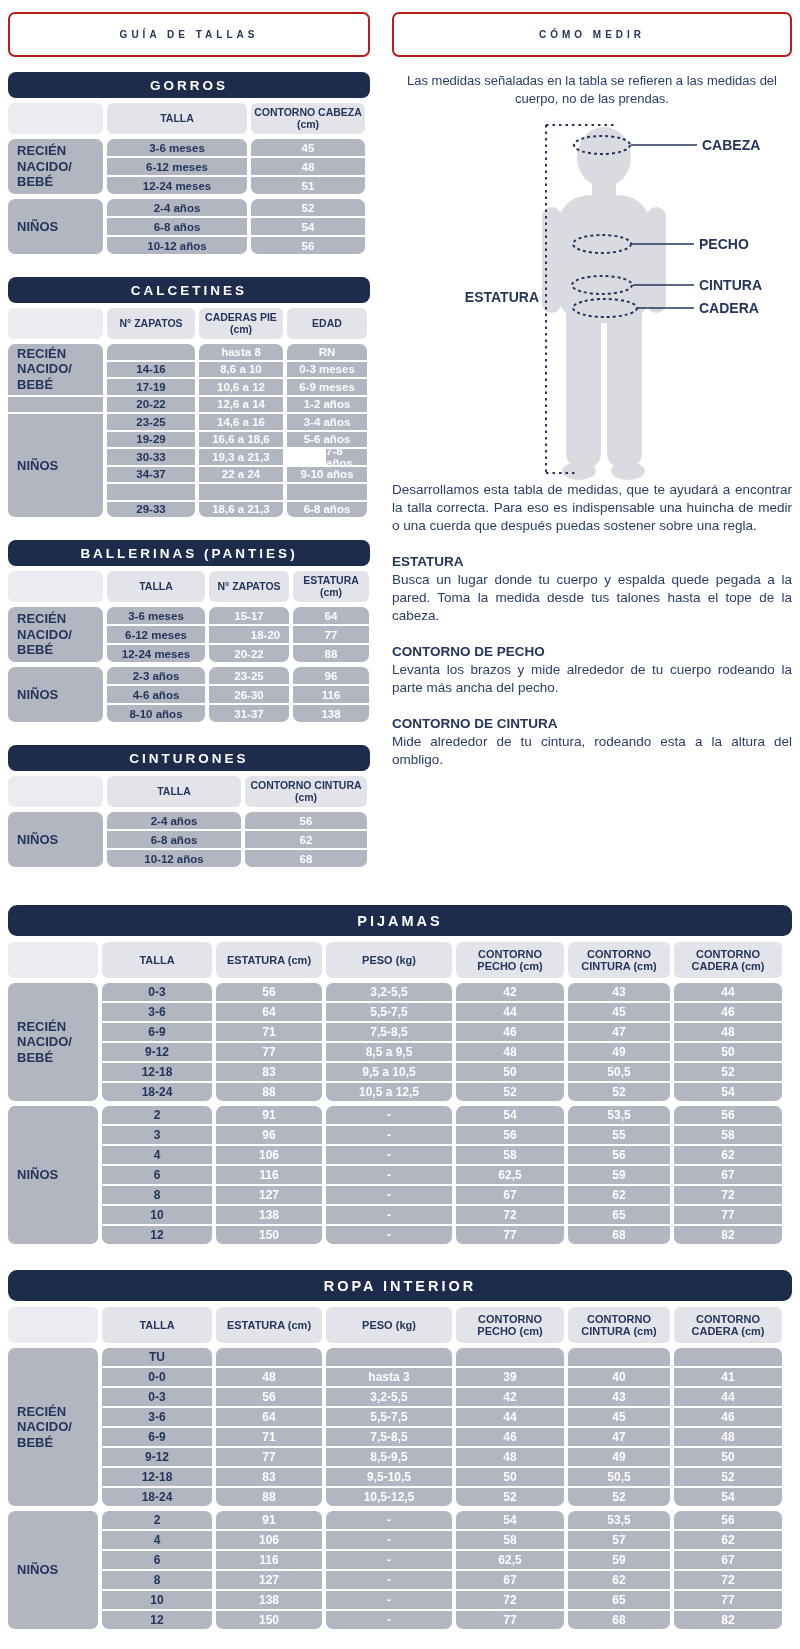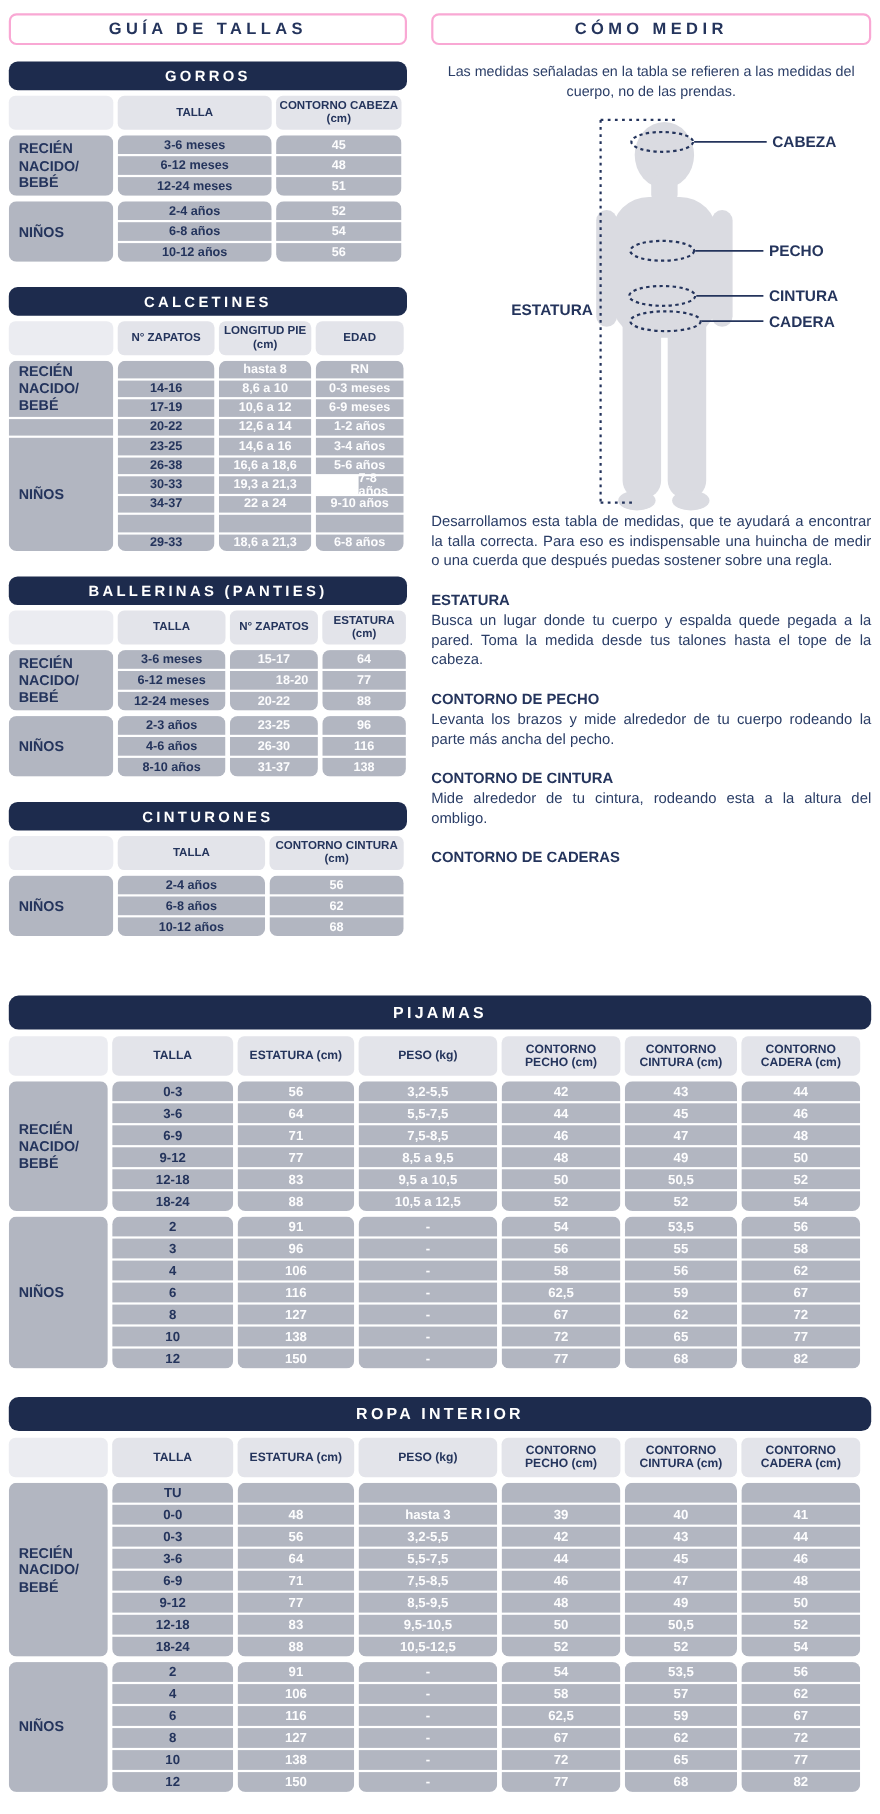--- a/index.html
+++ b/index.html
@@ -2,23 +2,23 @@
 <html><head>
 <meta charset="utf-8">
 <style>
   html,body { margin:0; padding:0; background:#ffffff; }
   body { font-family:"Liberation Sans", sans-serif; }
   .page { width:800px; height:1649px; box-sizing:border-box; padding:12px 8px 0 8px; overflow:hidden; background:#fff; }
   .top { display:flex; gap:22px; min-height:893px; align-items:flex-start; }
   .col-left { flex:0 0 362px; width:362px; }
   .col-right { flex:1; min-width:0; }
 
-  .title-box { height:29px; border:2px solid #f9a8d4; border-radius:7px; background:#fff;
+  .title-box { height:45px; border:2px solid #b91c1c; border-radius:7px; background:#fff;
     display:flex; align-items:center; justify-content:center; color:#24345C; font-weight:bold;
-    font-size:15px; letter-spacing:4px; margin-bottom:15px; box-sizing:border-box; }
+    font-size:10px; letter-spacing:4px; margin-bottom:15px; box-sizing:border-box; }
 
   .tbl { margin-bottom:23px; }
   .bar { background:#1D2B4D; color:#fff; font-weight:bold; display:flex; align-items:center;
     justify-content:center; letter-spacing:3px; }
   .narrow .bar { height:26px; border-radius:8px; font-size:13.5px; margin-bottom:5px; }
   .wide .bar { height:31px; border-radius:9px; font-size:14.5px; margin-bottom:6px; }
 
   .hdr { display:flex; gap:4px; margin-bottom:5px; }
   .pill { background:#E3E4EA; border-radius:6px; color:#24345C; font-weight:bold; text-align:center;
     display:flex; align-items:center; justify-content:center; line-height:1.12; box-sizing:border-box;
@@ -91,36 +91,36 @@
               <div class="cell cw" style="height: 17px; flex: 0 0 17px;">54</div>
               <div class="cell cw" style="height: 17px; flex: 0 0 17px;">56</div>
             </div>
           </div>
         </div>
       <div class="tbl narrow">
           <div class="bar">CALCETINES</div>
           <div class="hdr">
             <div class="pill corner" style="width: 95px; flex: 0 0 95px;"></div>
             <div class="pill" style="width: 88px; flex: 0 0 88px;">N° ZAPATOS</div>
-            <div class="pill" style="width: 84px; flex: 0 0 84px;">LONGITUD PIE (cm)</div>
+            <div class="pill" style="width: 84px; flex: 0 0 84px;">CADERAS PIE (cm)</div>
             <div class="pill" style="width: 80px; flex: 0 0 80px;">EDAD</div>
           </div>
           <div class="grp">
             <div class="colstack" style="width: 95px; flex: 0 0 95px;">
               <div class="lab" style="height: 50.5px;">RECIÉN NACIDO/ BEBÉ</div>
               <div class="lab" style="height: 15.5px;"></div>
               <div class="lab" style="height: 103px;">NIÑOS</div>
             </div>
             <div class="colstack" style="width: 88px; flex: 0 0 88px;">
               <div class="cell c0" style="height: 15.5px; flex: 0 0 15.5px;"></div>
               <div class="cell c0" style="height: 15.5px; flex: 0 0 15.5px;">14-16</div>
               <div class="cell c0" style="height: 15.5px; flex: 0 0 15.5px;">17-19</div>
               <div class="cell c0" style="height: 15.5px; flex: 0 0 15.5px;">20-22</div>
               <div class="cell c0" style="height: 15.5px; flex: 0 0 15.5px;">23-25</div>
-              <div class="cell c0" style="height: 15.5px; flex: 0 0 15.5px;">26-38</div>
+              <div class="cell c0" style="height: 15.5px; flex: 0 0 15.5px;">19-29</div>
               <div class="cell c0" style="height: 15.5px; flex: 0 0 15.5px;">30-33</div>
               <div class="cell c0" style="height: 15.5px; flex: 0 0 15.5px;">34-37</div>
               <div class="cell c0" style="height: 15.5px; flex: 0 0 15.5px;"></div>
               <div class="cell c0" style="height: 15.5px; flex: 0 0 15.5px;">29-33</div>
             </div>
             <div class="colstack" style="width: 84px; flex: 0 0 84px;">
               <div class="cell cw" style="height: 15.5px; flex: 0 0 15.5px;">hasta 8</div>
               <div class="cell cw" style="height: 15.5px; flex: 0 0 15.5px;">8,6 a 10</div>
               <div class="cell cw" style="height: 15.5px; flex: 0 0 15.5px;">10,6 a 12</div>
               <div class="cell cw" style="height: 15.5px; flex: 0 0 15.5px;">12,6 a 14</div>
@@ -274,21 +274,20 @@
       </div>
       <div class="sec">
         <div class="sec-h">CONTORNO DE PECHO</div>
         <p class="sec-p">Levanta los brazos y mide alrededor de tu cuerpo rodeando la parte más ancha del pecho.</p>
       </div>
       <div class="sec">
         <div class="sec-h">CONTORNO DE CINTURA</div>
         <p class="sec-p">Mide alrededor de tu cintura, rodeando esta a la altura del ombligo.</p>
       </div>
       <div class="sec">
-        <div class="sec-h">CONTORNO DE CADERAS</div>
       </div>
     </div>
   </div>
 
   <div class="tbl wide" style="margin-bottom:26px;">
       <div class="bar">PIJAMAS</div>
       <div class="hdr">
         <div class="pill corner" style="width: 90px; flex: 0 0 90px;"></div>
         <div class="pill" style="width: 110px; flex: 0 0 110px;">TALLA</div>
         <div class="pill" style="width: 106px; flex: 0 0 106px;">ESTATURA (cm)</div>

